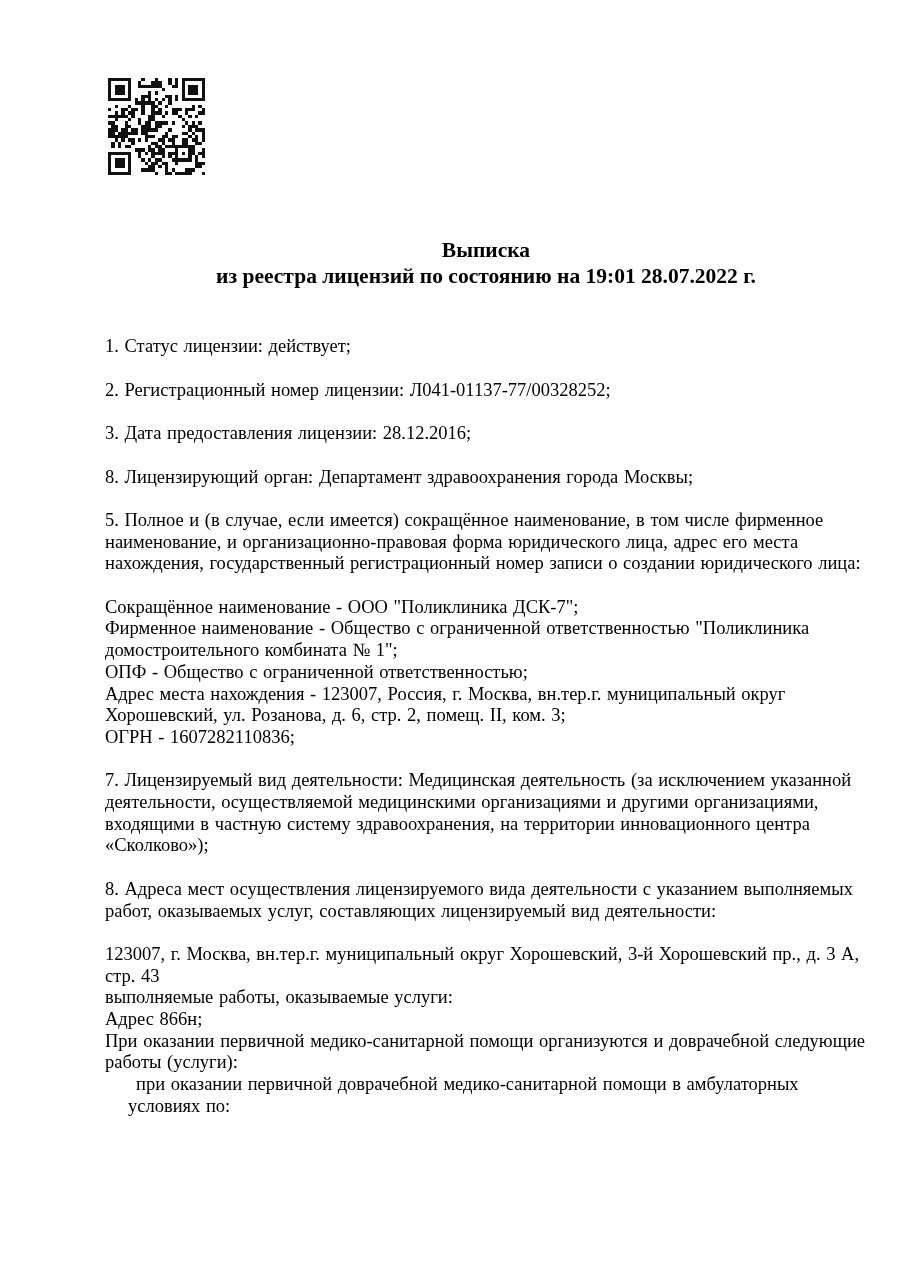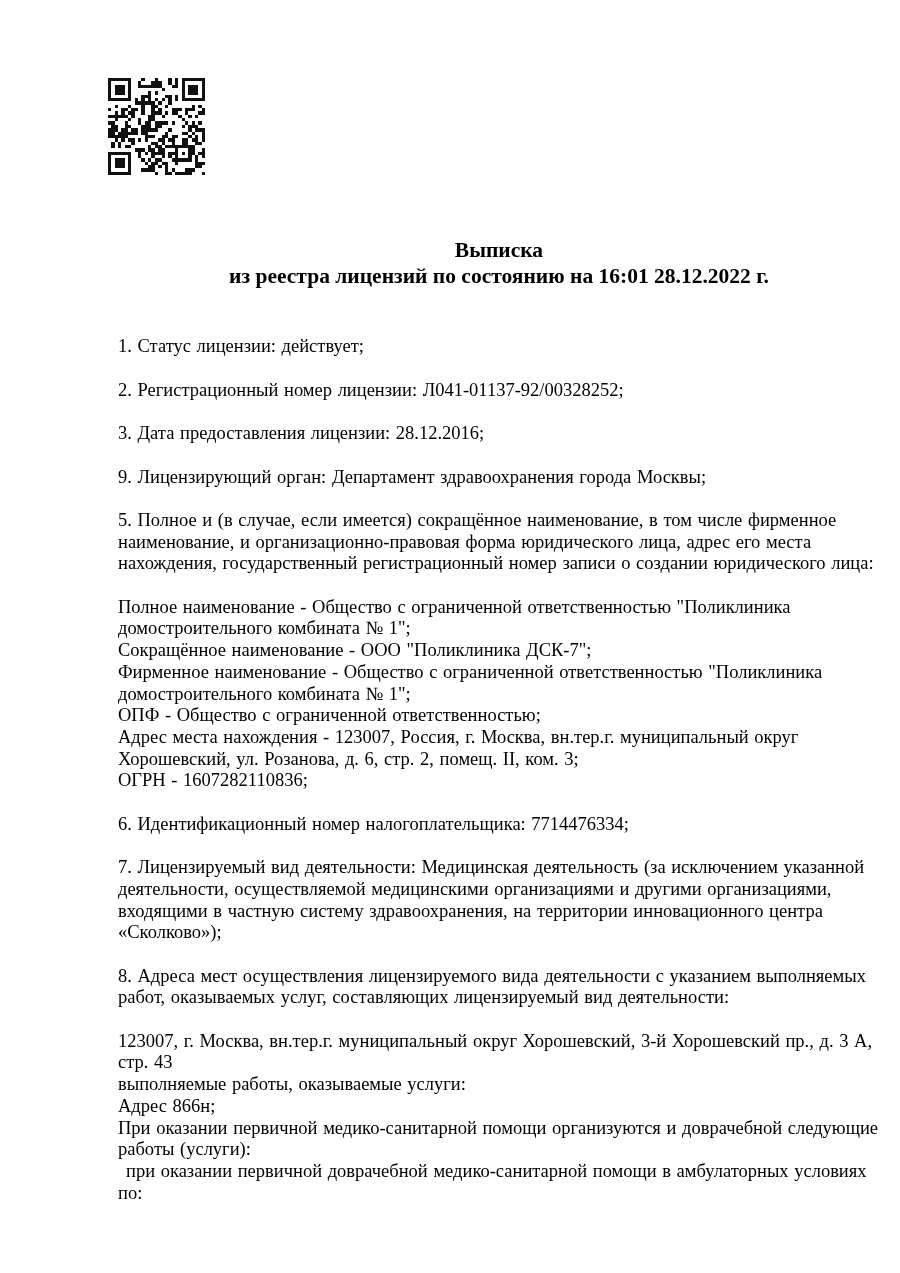--- a/index.html
+++ b/index.html
@@ -15,41 +15,41 @@
   .qr {
     position: absolute;
     left: 108px;
     top: 78px;
     width: 97px;
     height: 97px;
   }
   .qr svg { display: block; width: 100%; height: 100%; }
   .content {
     position: absolute;
-    left: 118px;
+    left: 105px;
     top: 0;
     width: 762px;
   }
   .doc-title {
     margin-top: 238px;
     margin-bottom: 47px;
     text-align: center;
     font-weight: bold;
     font-size: 21.5px;
     line-height: 25.7px;
     color: #000;
   }
   .para {
     font-size: 18.5px;
     line-height: 21.7px;
     margin: 0;
     word-spacing: 1px;
   }
   .gap { margin-bottom: 21.7px; }
-  .indent1 { text-indent: 8px; }
+  .indent1 { text-indent: 8px; margin-left: 23px; }
   .indent2 { text-indent: 21px; }
 </style>
 </head>
 <body>
 
 <div class="page">
 
   <div class="qr">
     <svg id="qr-svg" viewBox="0 0 29 29" fill="#111" shape-rendering="crispEdges" xmlns="http://www.w3.org/2000/svg" aria-hidden="true">
         <rect x="10" y="0" width="1" height="1"></rect>
@@ -354,37 +354,35 @@
         <rect x="20" y="20" width="5" height="5"></rect>
         <rect fill="#fff" x="21" y="21" width="3" height="3"></rect>
         <rect x="22" y="22" width="1" height="1"></rect>
       </svg>
   </div>
 
   <div class="content">
 
     <div class="doc-title">
       <div>Выписка</div>
-      <div>из реестра лицензий по состоянию на 16:01 28.12.2022 г.</div>
+      <div>из реестра лицензий по состоянию на 19:01 28.07.2022 г.</div>
     </div>
 
     <div class="para gap">1. Статус лицензии: действует;</div>
-    <div class="para gap">2. Регистрационный номер лицензии: Л041-01137-92/00328252;</div>
+    <div class="para gap">2. Регистрационный номер лицензии: Л041-01137-77/00328252;</div>
     <div class="para gap">3. Дата предоставления лицензии: 28.12.2016;</div>
-    <div class="para gap">9. Лицензирующий орган: Департамент здравоохранения города Москвы;</div>
+    <div class="para gap">8. Лицензирующий орган: Департамент здравоохранения города Москвы;</div>
     <div class="para gap">5. Полное и (в случае, если имеется) сокращённое наименование, в том числе фирменное наименование, и организационно-правовая форма юридического лица, адрес его места нахождения, государственный регистрационный номер записи о создании юридического лица:</div>
 
-    <div class="para">Полное наименование - Общество с ограниченной ответственностью "Поликлиника домостроительного комбината № 1";</div>
     <div class="para">Сокращённое наименование - ООО "Поликлиника ДСК-7";</div>
     <div class="para">Фирменное наименование - Общество с ограниченной ответственностью "Поликлиника домостроительного комбината № 1";</div>
     <div class="para">ОПФ - Общество с ограниченной ответственностью;</div>
     <div class="para">Адрес места нахождения - 123007, Россия, г. Москва, вн.тер.г. муниципальный округ Хорошевский, ул. Розанова, д. 6, стр. 2, помещ. II, ком. 3;</div>
     <div class="para gap">ОГРН - 1607282110836;</div>
 
-    <div class="para gap">6. Идентификационный номер налогоплательщика: 7714476334;</div>
     <div class="para gap">7. Лицензируемый вид деятельности: Медицинская деятельность (за исключением указанной деятельности, осуществляемой медицинскими организациями и другими организациями, входящими в частную систему здравоохранения, на территории инновационного центра «Сколково»);</div>
     <div class="para gap">8. Адреса мест осуществления лицензируемого вида деятельности с указанием выполняемых работ, оказываемых услуг, составляющих лицензируемый вид деятельности:</div>
 
     <div class="para">123007, г. Москва, вн.тер.г. муниципальный округ Хорошевский, 3-й Хорошевский пр., д. 3 А, стр. 43</div>
     <div class="para">выполняемые работы, оказываемые услуги:</div>
     <div class="para">Адрес 866н;</div>
     <div class="para">При оказании первичной медико-санитарной помощи организуются и доврачебной следующие работы (услуги):</div>
     <div class="para indent1">при оказании первичной доврачебной медико-санитарной помощи в амбулаторных условиях по:</div>
 
   </div>

